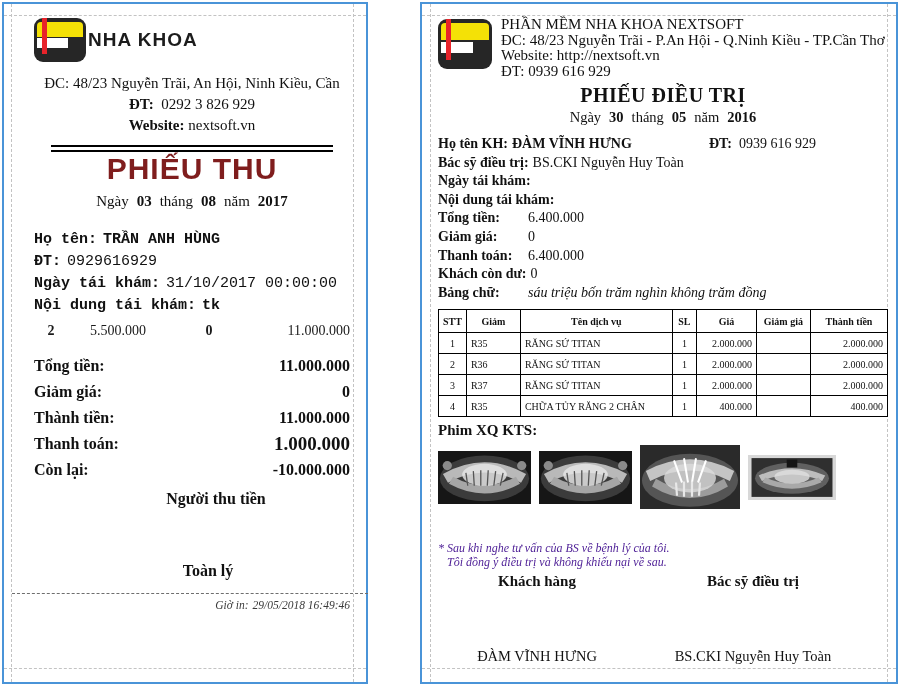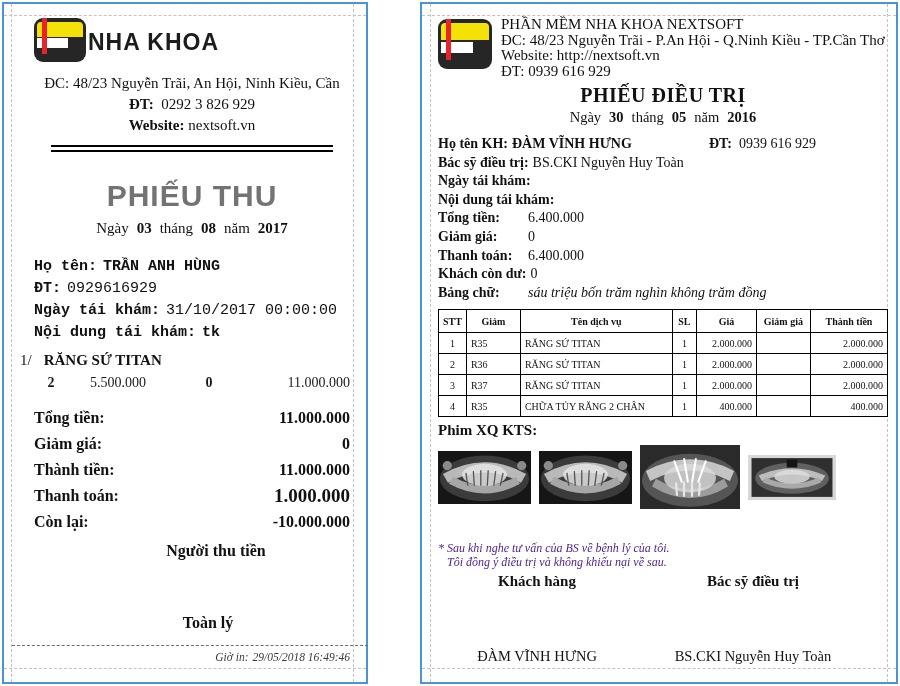--- a/index.html
+++ b/index.html
@@ -25,27 +25,27 @@
   
   .logo { position: relative; background: #262626; border-radius: 9px; flex: 0 0 auto; overflow: hidden; }
   .logo .yellow { position: absolute; left: 3px; right: 3px; top: 4px; height: 34%; background: #f4e106; border-radius: 4px 4px 0 0; }
   .logo .white  { position: absolute; left: 3px; top: 46%; width: 60%; height: 22%; background: #ffffff; }
   .logo .red    { position: absolute; left: 8px; top: 0; width: 5px; height: 82%; background: #e8232a; }
 
   
   #lp { position: absolute; left: 30px; right: 16px; top: 14px; }
   .logo-row { display: flex; align-items: flex-start; }
   #lp .logo { width: 52px; height: 44px; }
-  #lp .logo-text { font-family: "Liberation Sans", "DejaVu Sans", sans-serif; font-weight: 800; font-size: 23px;
+  #lp .logo-text { font-family: "Liberation Sans", "DejaVu Sans", sans-serif; font-weight: 800; font-size: 19px;
                    letter-spacing: 1px; color: #1c1c1c; margin: 11px 0 0 2px; }
   .hdr-line { font-size: 15px; line-height: 21px; white-space: nowrap; }
   #lp .addr { margin-top: 11px; }
   .dbl-rule { height: 7px; border-top: 2px solid #000; border-bottom: 2px solid #000; width: 89%; margin: 9px auto 0; }
   #lp .title { font-family: "Liberation Sans", "DejaVu Sans", sans-serif; font-weight: 800; font-size: 30px;
-               letter-spacing: 1px; margin-top: 27px; color: #737373; }
+               letter-spacing: 1px; margin-top: 0; color: #7f1d1d; }
   .date-line { font-size: 15px; margin-top: 7px; }
   .date-line span { margin: 0 4px; }
   #lp .fields { margin-top: 19px; font-size: 15px; font-family: Liberation Mono, monospace; }
   #lp .fields .row { line-height: 22px; white-space: nowrap; }
   #lp .fields .lbl { font-weight: bold; margin-right: 6px; }
   .item-line { font-size: 15px; font-weight: bold; margin-top: 8px; margin-left: -14px; white-space: nowrap; }
   .item-line .idx { font-weight: normal; margin-right: 12px; }
   .detail-row { display: grid; grid-template-columns: 34px 110px 1fr 110px; font-size: 14px; margin-top: 6px; color: #1a1a1a; }
   .detail-row .q { text-align: center; }
   .detail-row .p { text-align: left; padding-left: 22px; }
@@ -123,23 +123,20 @@
       <span>Ngày</span><span class="b">03</span><span>tháng</span><span class="b">08</span><span>năm</span><span class="b">2017</span>
     </div>
 
     <div class="fields">
       <div class="row"><span class="lbl">Họ tên:</span><span class="b">TRẦN ANH HÙNG</span></div>
       <div class="row"><span class="lbl">ĐT:</span><span>0929616929</span></div>
       <div class="row"><span class="lbl">Ngày tái khám:</span><span>31/10/2017 00:00:00</span></div>
       <div class="row"><span class="lbl">Nội dung tái khám:</span><span class="b">tk</span></div>
     </div>
 
-    <div class="item-line">
-      <span class="idx">1/</span><span>RĂNG SỨ TITAN</span>
-    </div>
     <div class="detail-row">
       <span class="q b">2</span>
       <span class="p">5.500.000</span>
       <span class="d b">0</span>
       <span class="a">11.000.000</span>
     </div>
 
     <div class="totals">
       <div class="trow">
           <span class="lbl">Tổng tiền:</span>

